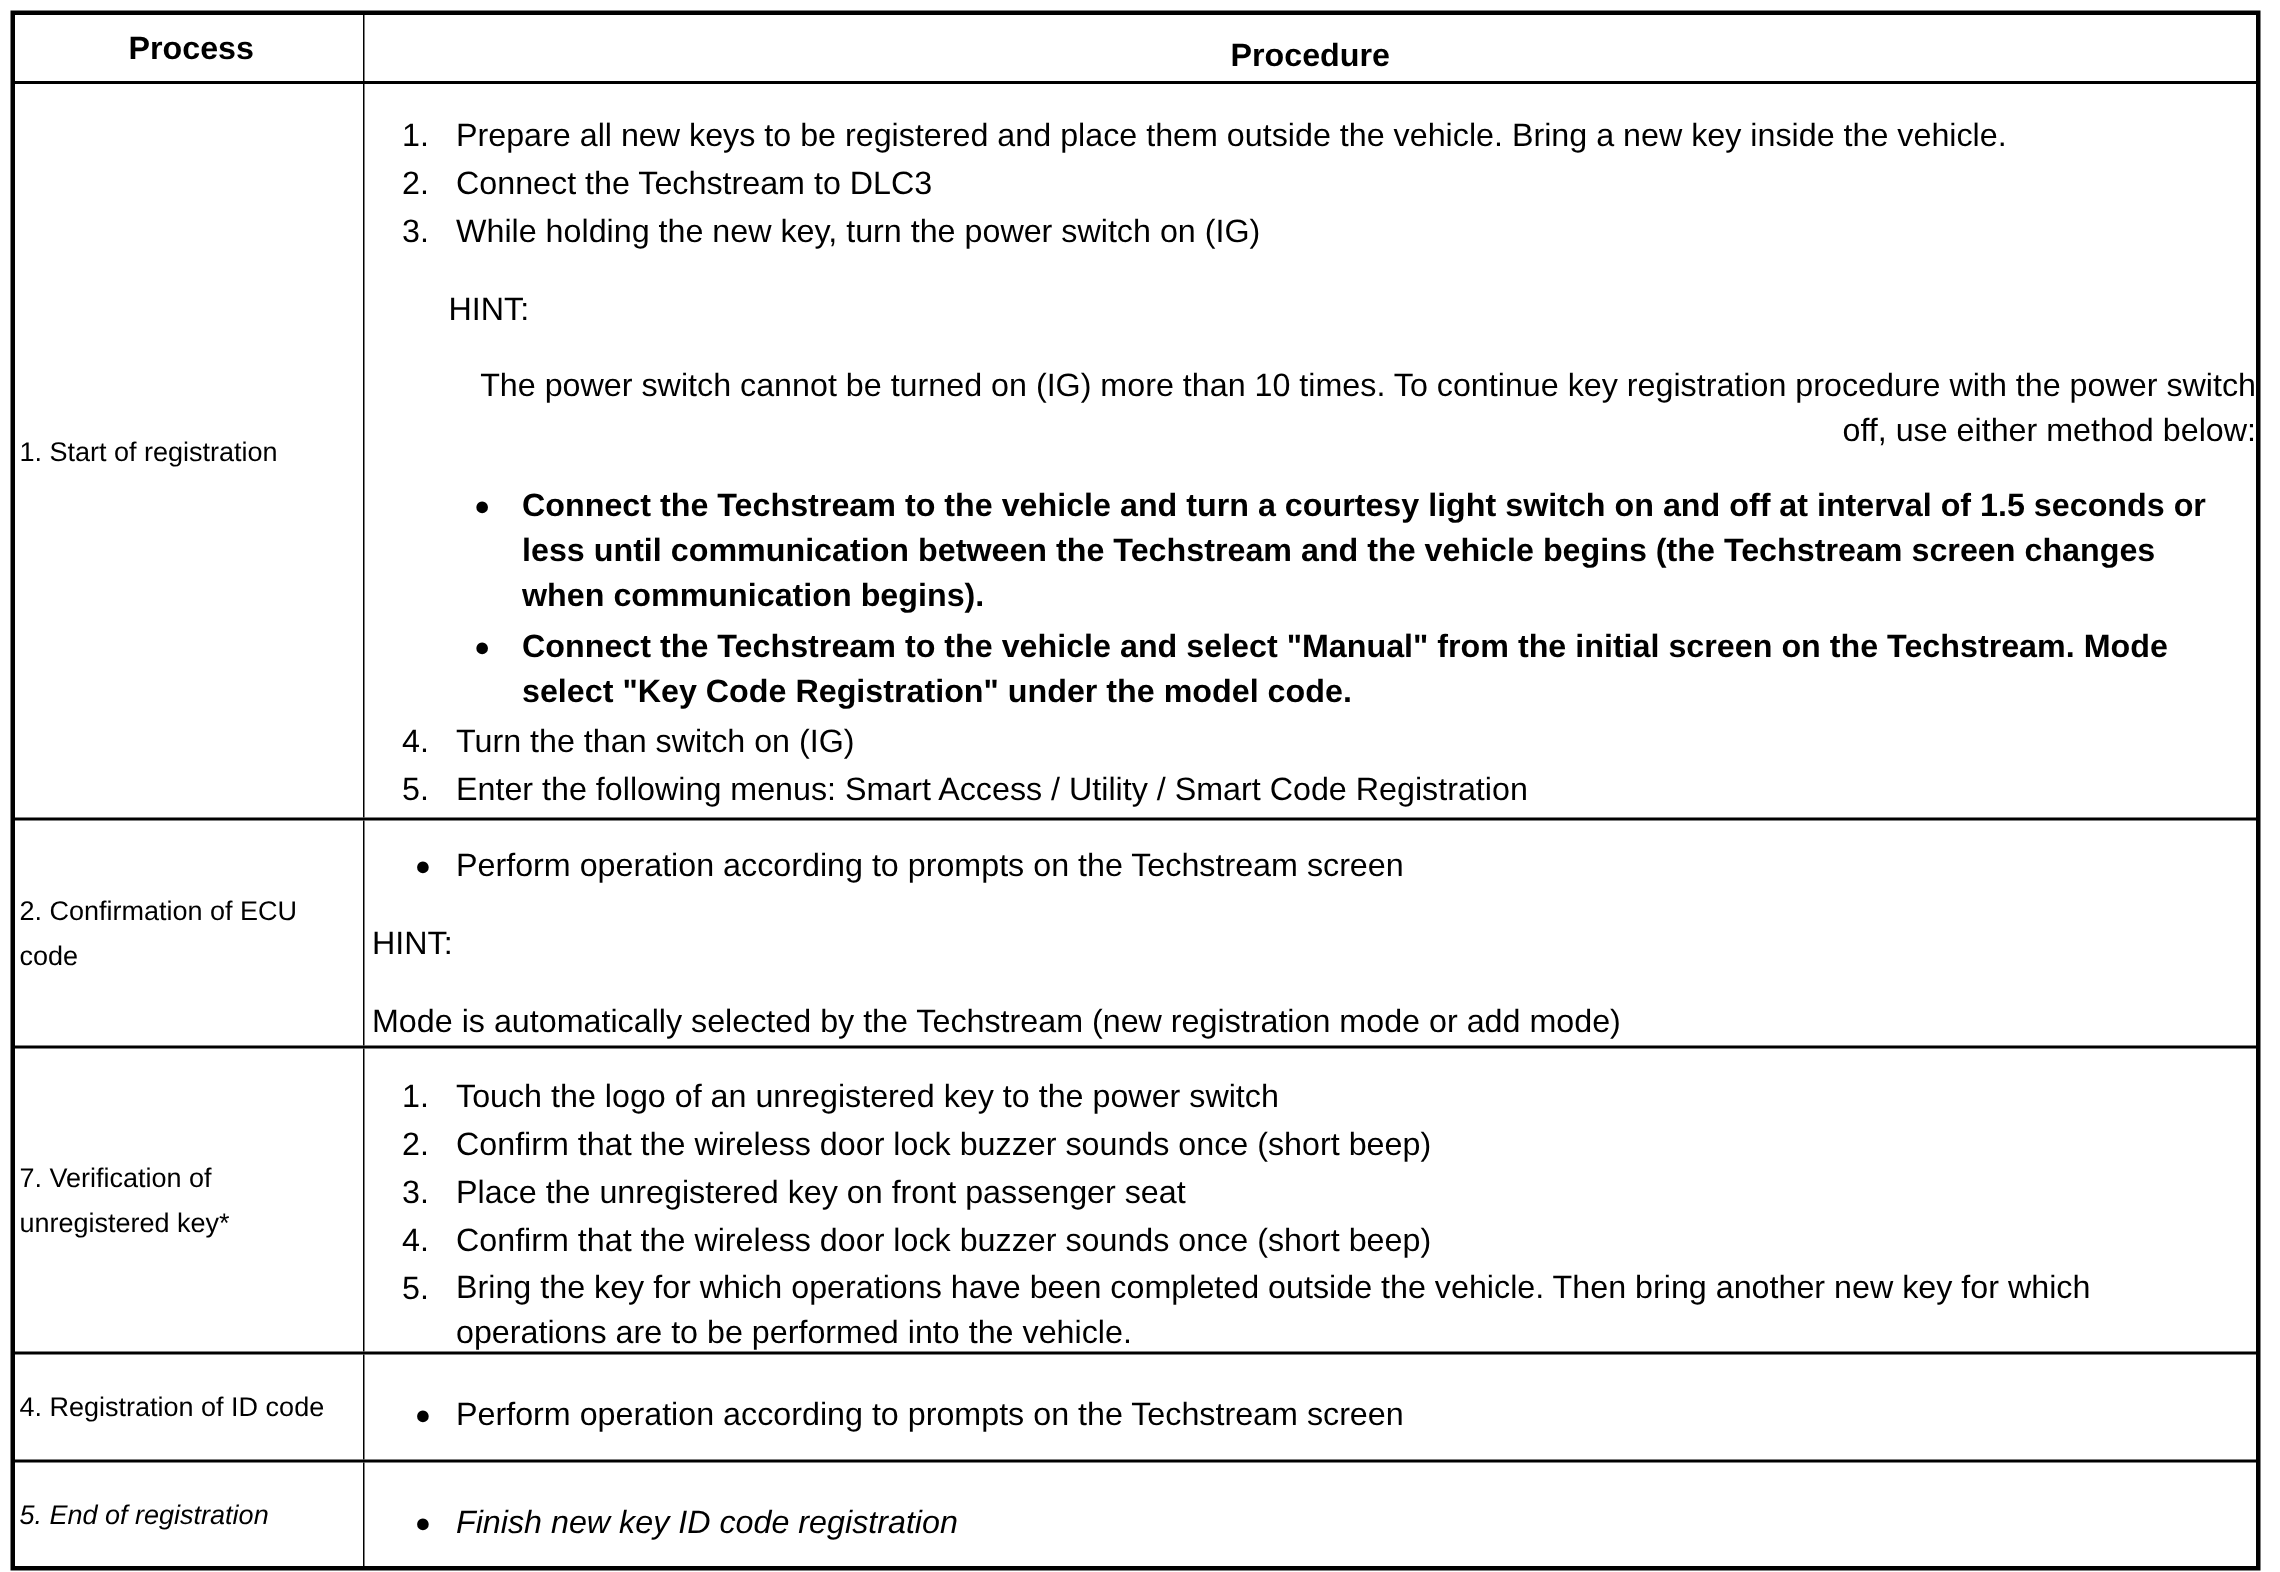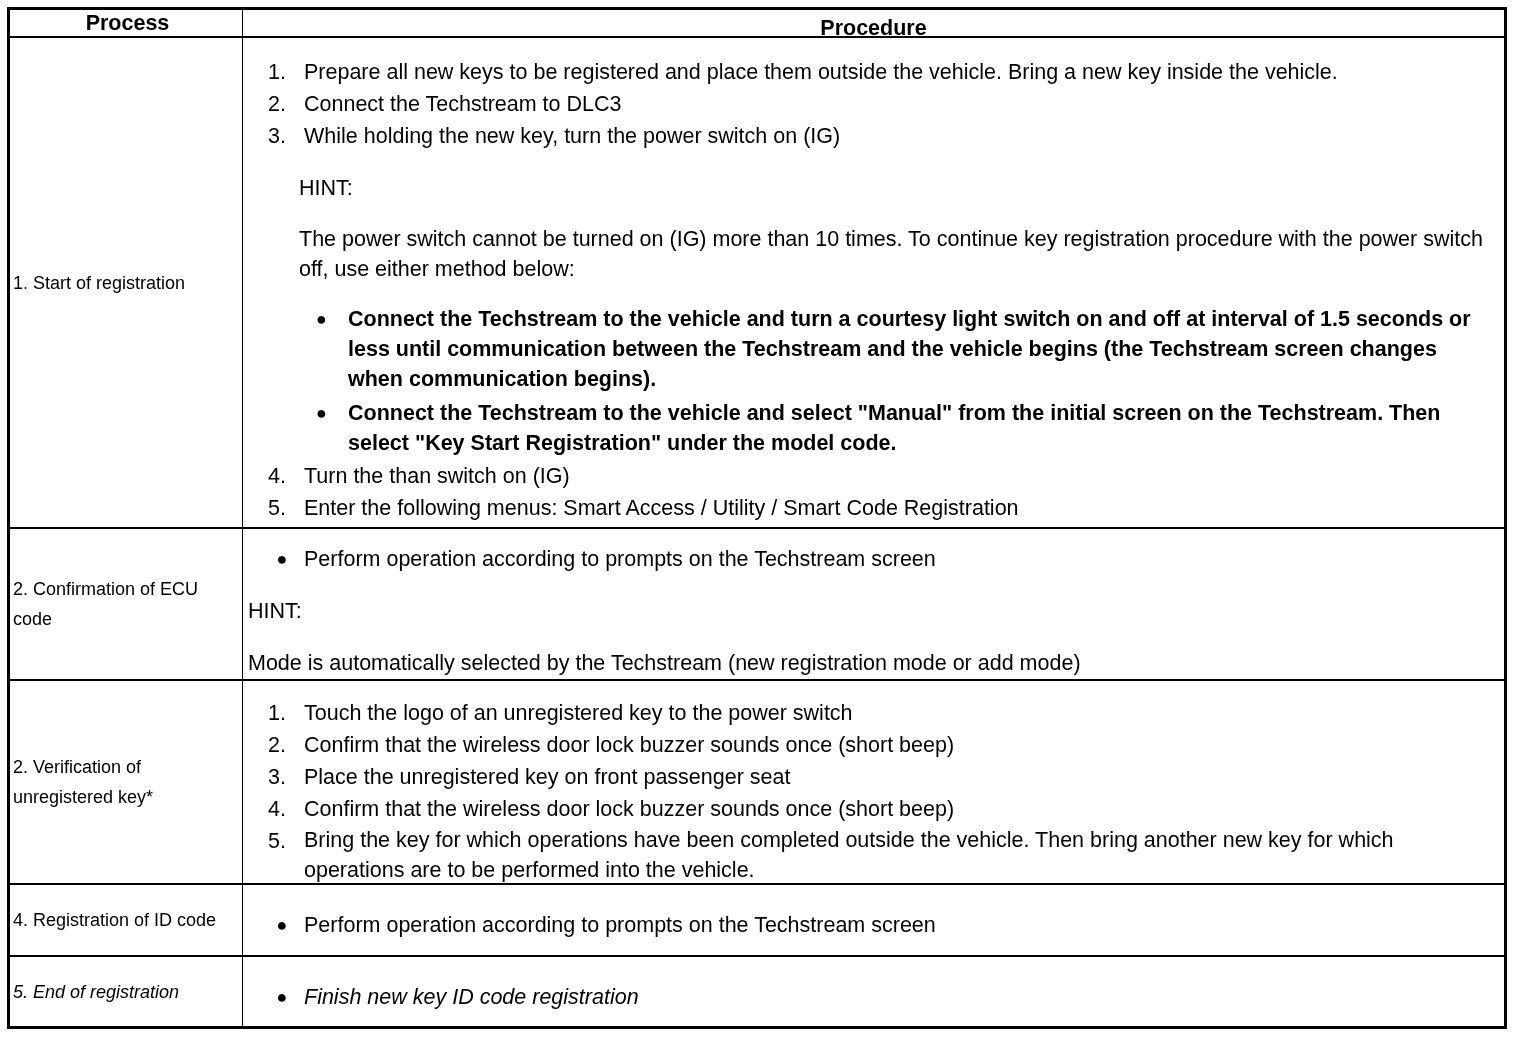--- a/index.html
+++ b/index.html
@@ -16,21 +16,21 @@
     .row:first-child { border-top: none; }
     .c1 {
       width: 233px; flex: 0 0 233px; border-right: 1px solid #000;
       box-sizing: border-box; display: flex; align-items: center;
       padding-left: 3px; font-size: 18px; line-height: 30px;
     }
     .c2 {
       flex: 1; box-sizing: border-box; padding: 0 0 0 5px;
       font-size: 21.5px; line-height: 32px; margin-top: 10px;
     }
-    .hdr { height: 26px; }
+    .hdr { height: 44px; }
     .hdr .c1, .hdr .c2 { justify-content: center; font-weight: bold; font-size: 21.5px; display: flex; align-items: center; }
     .hdr .c2 { padding: 0; }
     .r1 { height: 491px; }
     .r2 { height: 152px; }
     .r3 { height: 204px; }
     .r4 { height: 72px; }
     .r5 { height: 71px; font-style: italic; }
     .step { display: flex; }
     .num { width: 50px; flex: 0 0 50px; text-align: right; padding-right: 0; box-sizing: border-box; }
     .num span { display: inline-block; width: 30px; text-align: left; }
@@ -67,30 +67,30 @@
         <div class="num"><span>2.</span></div>
         <div class="stxt">Connect the Techstream to DLC3</div>
       </div>
       <div class="step">
         <div class="num"><span>3.</span></div>
         <div class="stxt">While holding the new key, turn the power switch on (IG)</div>
       </div>
       <div class="gap20"></div>
       <div class="indent">HINT:</div>
       <div class="gap20"></div>
-      <div class="indent" style="line-height:30px;">The power switch cannot be turned on (IG) more than 10 times. To continue key registration procedure with the power switch off, use either method below:</div>
+      <div class="indent" style="line-height:30px;text-align:right;">The power switch cannot be turned on (IG) more than 10 times. To continue key registration procedure with the power switch off, use either method below:</div>
       <div class="gap20"></div>
       <div class="bold-blt">
         <div class="dot">●</div>
         <div class="stxt" style="padding-left:0; padding-right:17px;">Connect the Techstream to the vehicle and turn a courtesy light switch on and off at interval of 1.5 seconds or less until communication between the Techstream and the vehicle begins (the Techstream screen changes when communication begins).</div>
       </div>
       <div style="height:4px"></div>
       <div class="bold-blt">
         <div class="dot">●</div>
-        <div class="stxt" style="padding-left:0; padding-right:20px;">Connect the Techstream to the vehicle and select "Manual" from the initial screen on the Techstream. Then select "Key Start Registration" under the model code.</div>
+        <div class="stxt" style="padding-left:0; padding-right:20px;">Connect the Techstream to the vehicle and select "Manual" from the initial screen on the Techstream. Mode select "Key Code Registration" under the model code.</div>
       </div>
       <div style="height:2px"></div>
       <div class="step">
         <div class="num"><span>4.</span></div>
         <div class="stxt">Turn the than switch on (IG)</div>
       </div>
       <div class="step">
         <div class="num"><span>5.</span></div>
         <div class="stxt">Enter the following menus: Smart Access / Utility / Smart Code Registration</div>
       </div>
@@ -105,21 +105,21 @@
         <div class="stxt">Perform operation according to prompts on the Techstream screen</div>
       </div>
       <div class="gap20"></div>
       <div>HINT:</div>
       <div class="gap20"></div>
       <div>Mode is automatically selected by the Techstream (new registration mode or add mode)</div>
     </div>
   </div>
 
   <div class="row r3">
-    <div class="c1">2. Verification of unregistered key*</div>
+    <div class="c1">7. Verification of unregistered key*</div>
     <div class="c2">
       <div class="step">
         <div class="num"><span>1.</span></div>
         <div class="stxt">Touch the logo of an unregistered key to the power switch</div>
       </div>
       <div class="step">
         <div class="num"><span>2.</span></div>
         <div class="stxt">Confirm that the wireless door lock buzzer sounds once (short beep)</div>
       </div>
       <div class="step">

